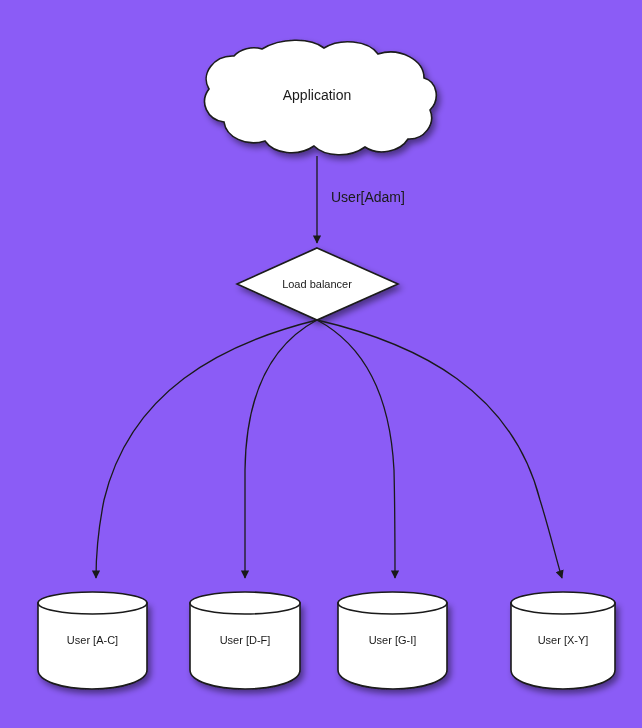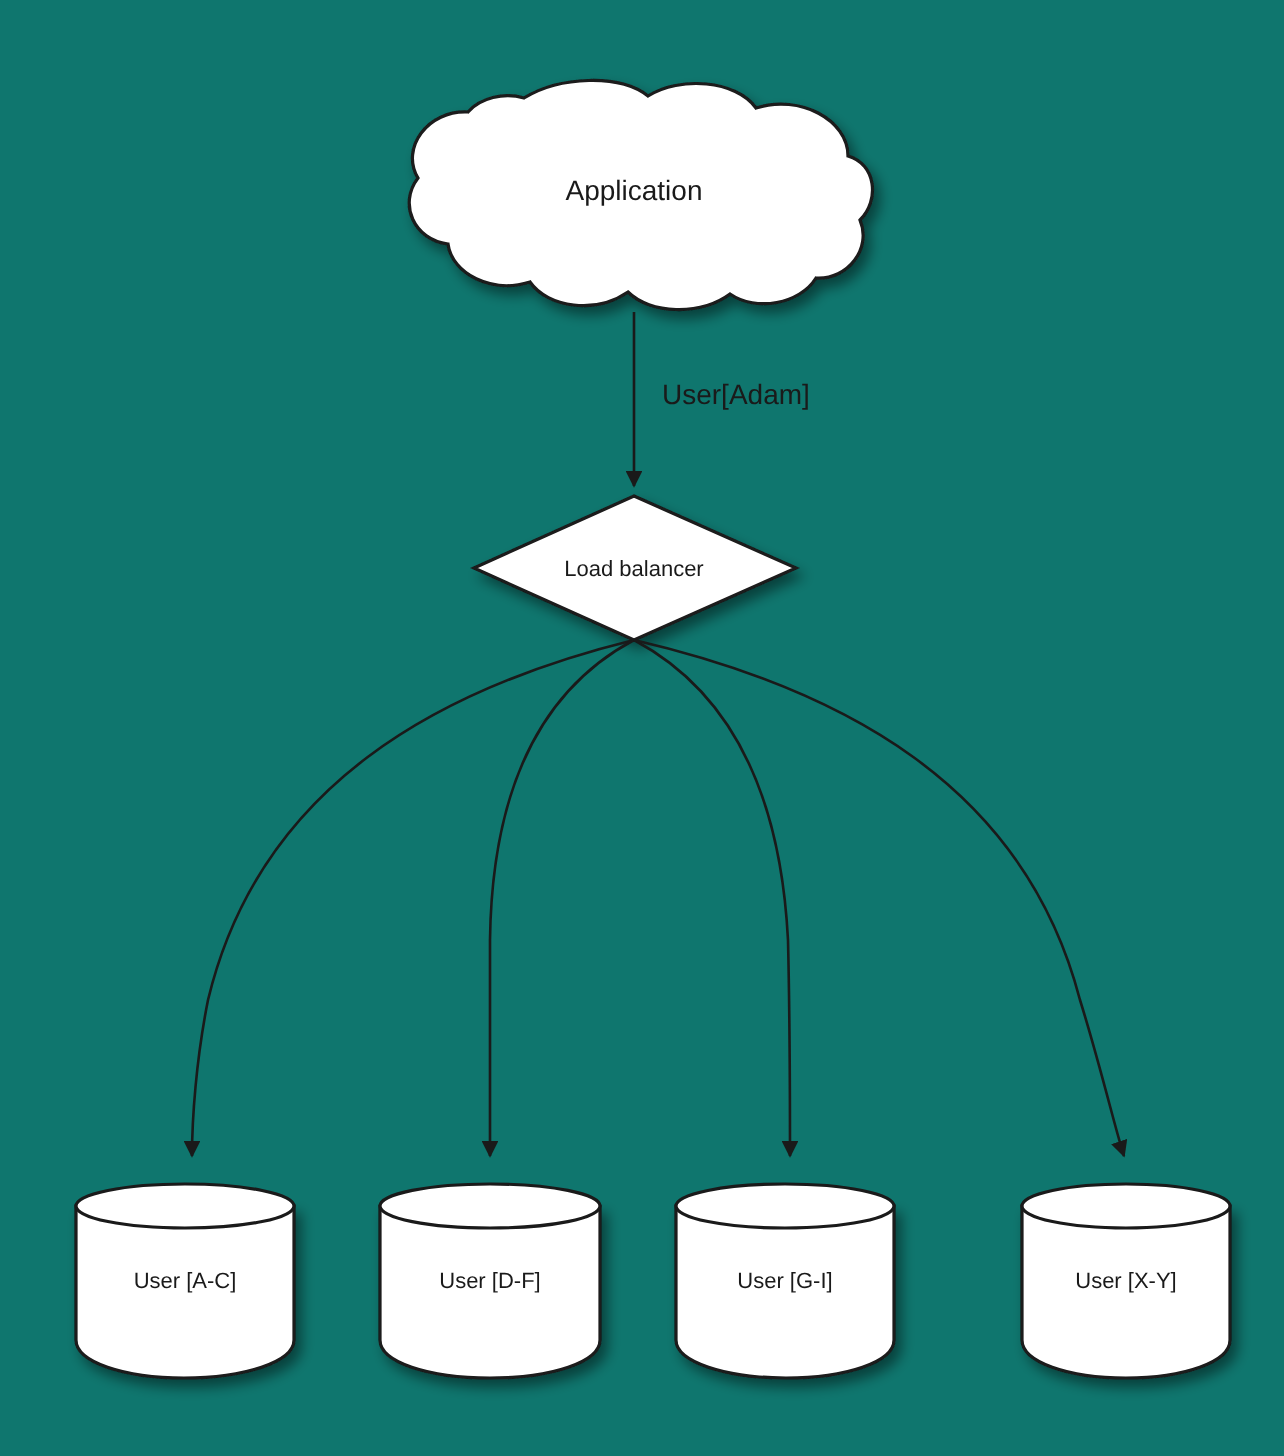--- a/index.html
+++ b/index.html
@@ -7,21 +7,21 @@
     padding: 0;
     background: #ffffff;
   }
   body {
     font-family: "Liberation Sans", sans-serif;
   }
   #diagram-canvas {
     position: relative;
     width: 642px;
     height: 728px;
-    background: #0f766e;
+    background: #8b5cf6;
     overflow: hidden;
   }
   #diagram-svg {
     position: absolute;
     top: 0;
     left: 0;
     width: 642px;
     height: 728px;
   }
   .node-label {

